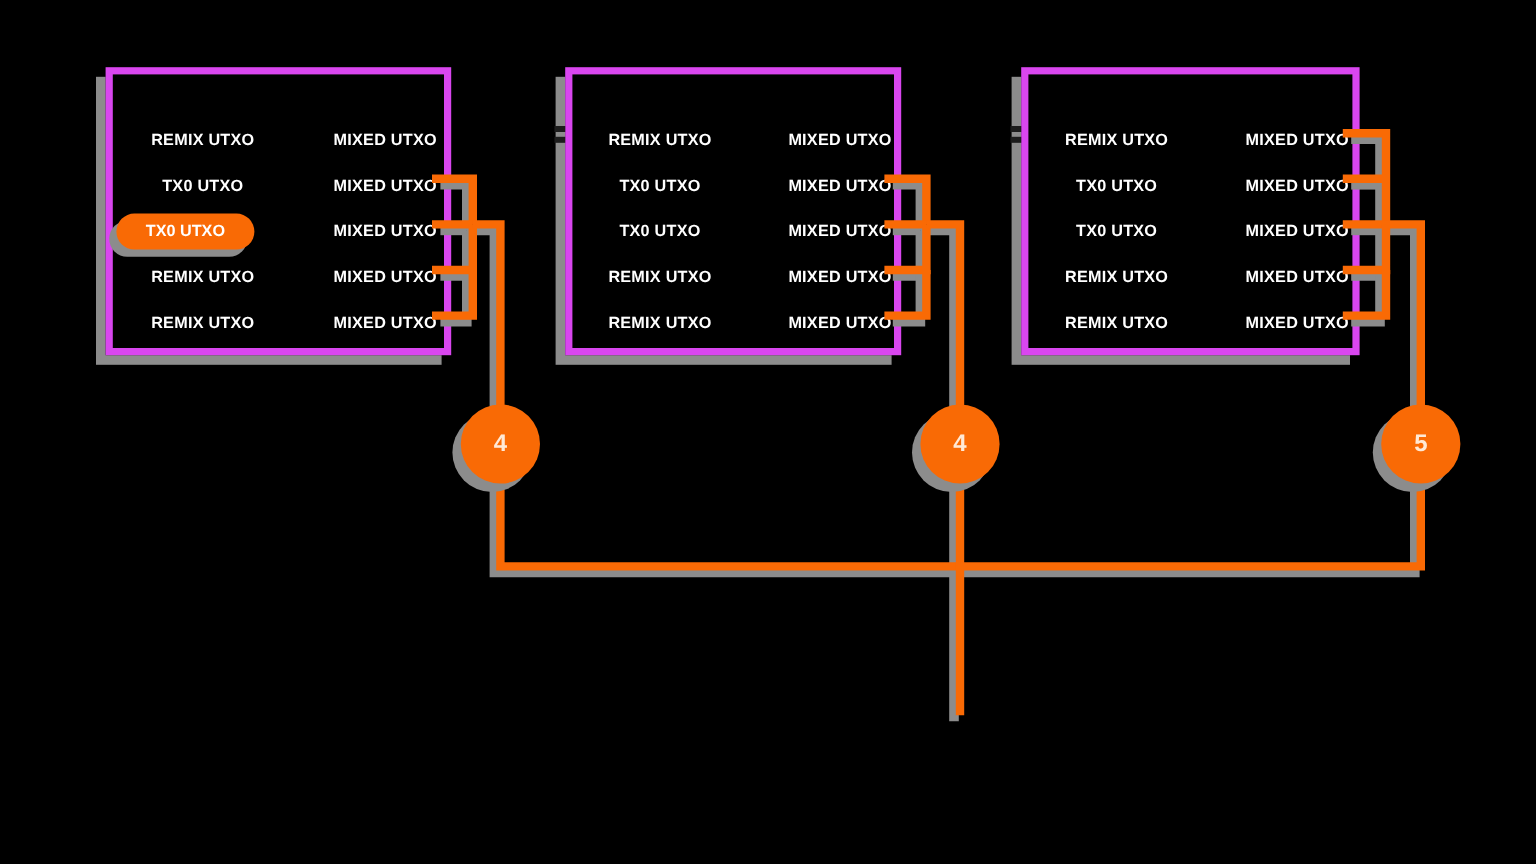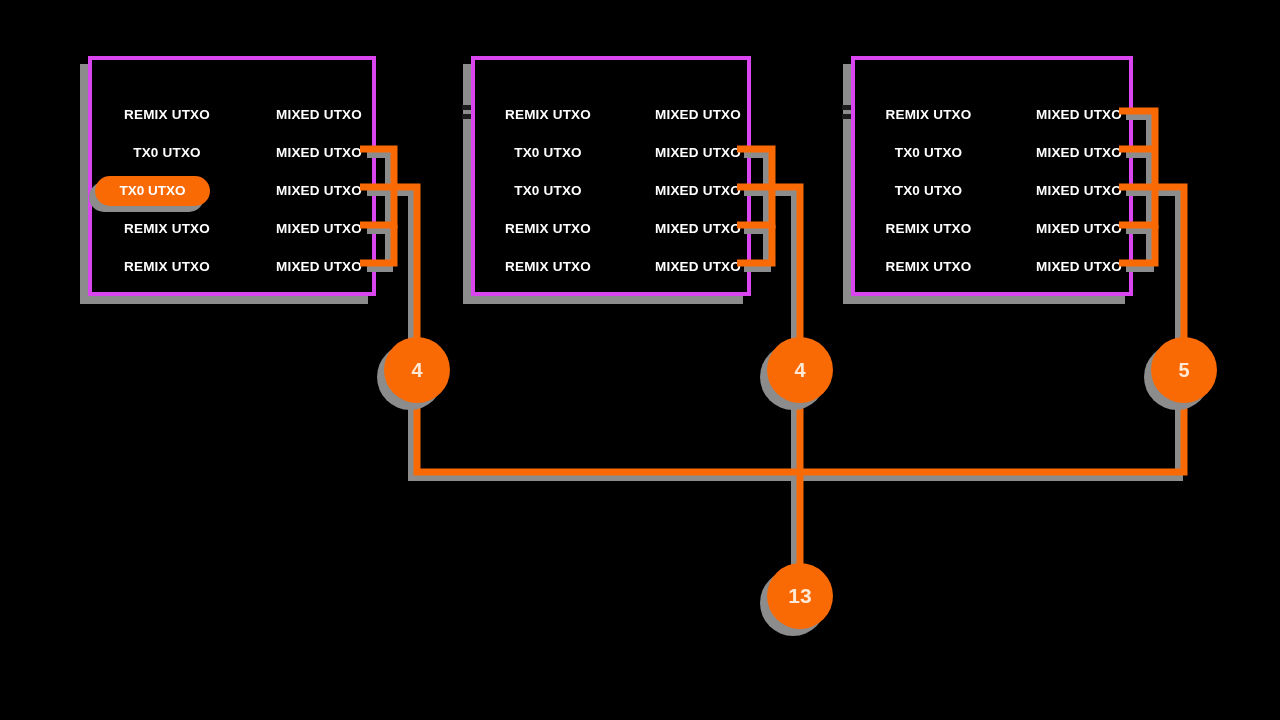--- a/index.html
+++ b/index.html
@@ -16,21 +16,21 @@
     position: relative;
     width: 1280px;
     height: 720px;
     background: #000000;
   }
   
   .cycle-box {
     position: absolute;
     box-sizing: border-box;
     background: #000000;
-    border: 4px solid #d946ef;
+    border: 6px solid #d946ef;
     box-shadow: -8px 8px 0 0 #8c8c8c;
     z-index: 5;
   }
   .rows {
     position: relative;
     width: 100%;
     height: 100%;
   }
   .utxo-row {
     position: absolute;
@@ -258,15 +258,14 @@
   </div>
   <div class="left-tick" style="left:842px; top:105px;"></div>
   <div class="left-tick" style="left:842px; top:114px;"></div>
 
   <div class="node" style="left:384px; top:337px; width:66px; height:66px; font-size:20px;">4</div>
 
   <div class="node" style="left:767px; top:337px; width:66px; height:66px; font-size:20px;">4</div>
 
   <div class="node" style="left:1151px; top:337px; width:66px; height:66px; font-size:20px;">5</div>
 
-  <div class="node" style="left:767px; top:563px; width:66px; height:66px; font-size:21px;">13</div>
 
 </div>
 
 </body></html>

